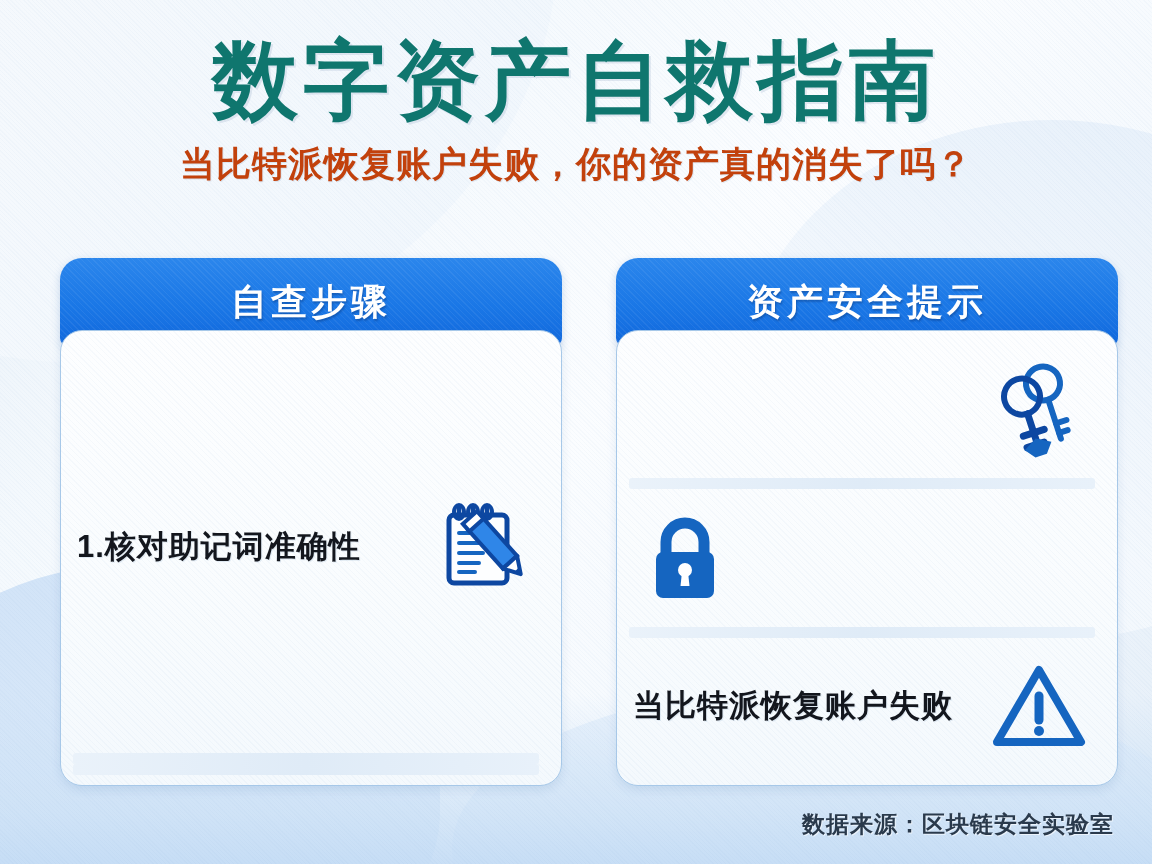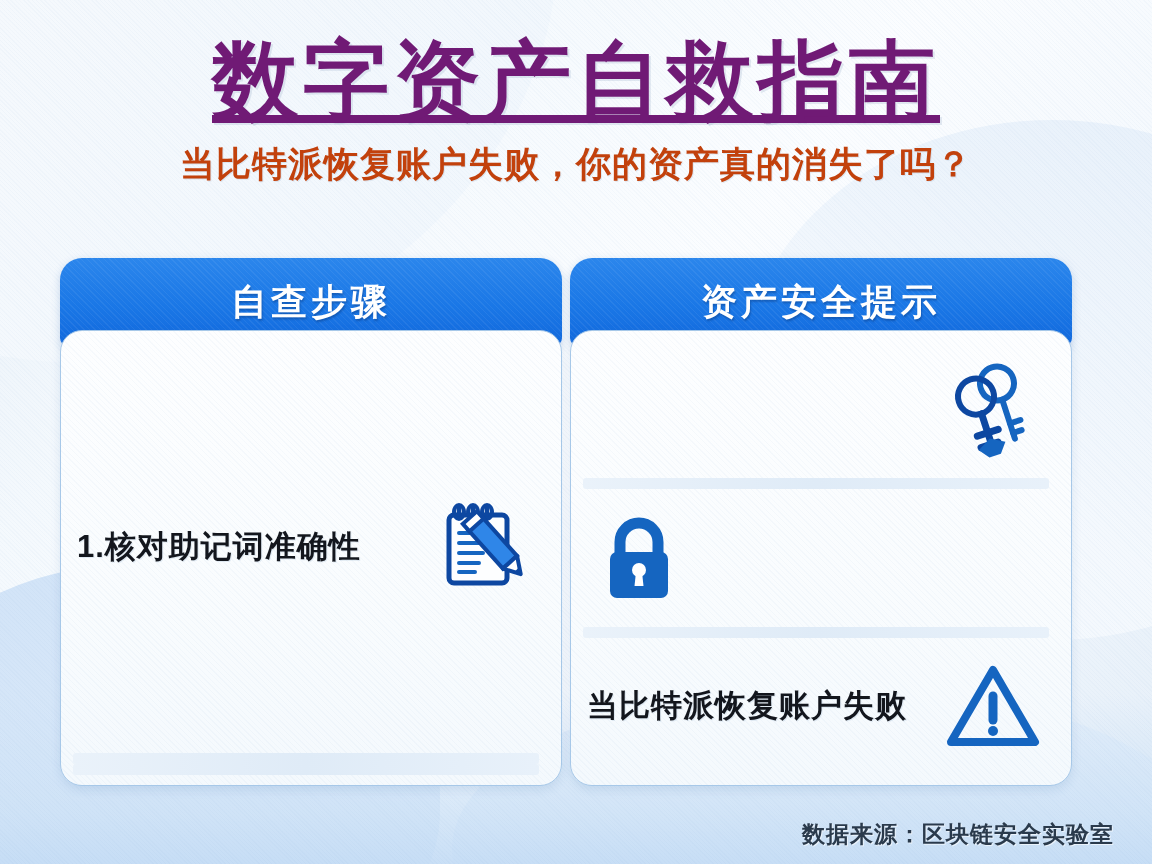--- a/index.html
+++ b/index.html
@@ -74,47 +74,46 @@
   #header {
     position: absolute;
     left: 0; top: 34px;
     width: 100%;
     text-align: center;
     z-index: 3;
   }
   #title {
     font-size: 86px;
     font-weight: bold;
-    color: #701a75;
+    color: #0f766e;
     letter-spacing: 5px;
     line-height: 1.08;
     text-shadow: 2px 2px 0 rgba(160,180,205,.28);
     white-space: nowrap;
-    text-decoration: underline;
   }
   #subtitle {
     margin-top: 14px;
     font-size: 35px;
     font-weight: bold;
     color: #c2410c;
     letter-spacing: 1px;
     text-shadow: 1px 1px 0 rgba(170,190,212,.3);
     white-space: nowrap;
   }
 
   
   .card {
     position: absolute;
     top: 258px;
     width: 502px;
     height: 528px;
     z-index: 3;
   }
   #card-left  { left: 60px; }
-  #card-right { left: 570px; }
+  #card-right { left: 616px; }
 
   .card-header {
     position: relative;
     height: 88px;
     border-radius: 22px 22px 8px 8px;
     background: linear-gradient(180deg, #2b86ec 0%, #1a77e6 55%, #1269dd 100%);
     display: flex;
     align-items: center;
     justify-content: center;
     box-shadow: 0 3px 8px rgba(30,90,170,.22);
@@ -192,21 +191,21 @@
     margin: 0 -4px;
     border-radius: 3px;
     background: linear-gradient(90deg, #eaf2fa 0%, #dfebf7 50%, #e8f1fa 100%);
     z-index: 1;
   }
 
   
   #footer {
     position: absolute;
     right: 38px;
-    bottom: 14px;
+    bottom: 24px;
     font-size: 23px;
     font-weight: bold;
     color: #2a3a4c;
     letter-spacing: 1px;
     text-shadow: 1px 1px 0 rgba(255,255,255,.6);
     z-index: 4;
     white-space: nowrap;
   }
 </style>
 </head>

